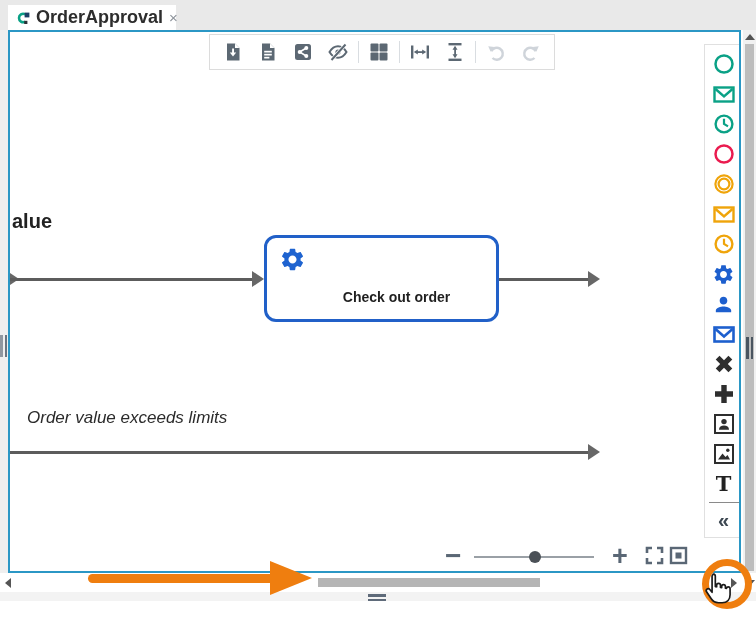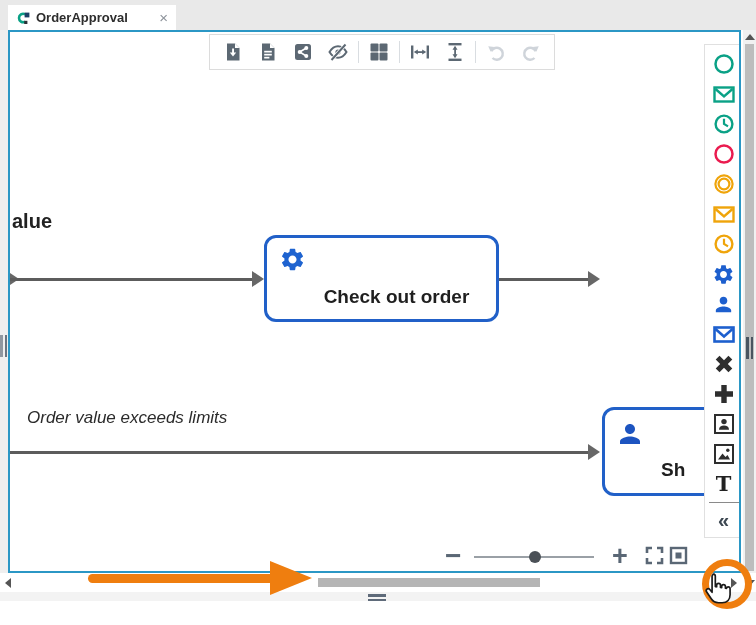--- a/index.html
+++ b/index.html
@@ -6,21 +6,21 @@
   body{
     position:relative;width:756px;height:625px;overflow:hidden;
     background:#ffffff;font-family:"Liberation Sans",sans-serif;
     -webkit-font-smoothing:antialiased;
   }
 
   
   .tabbar{position:absolute;left:0;top:0;width:756px;height:30px;background:#e9e9e9;}
   .tab{position:absolute;left:8px;top:5px;width:168px;height:25px;background:#fff;
        display:flex;align-items:center;gap:6px;padding:0 8px;box-sizing:border-box;}
-  .tab-title{font-size:13px;font-weight:bold;color:#2d2d2d;}
+  .tab-title{font-size:18px;font-weight:bold;color:#2d2d2d;}
   .tab-close{margin-left:auto;font-size:15px;color:#8d939b;line-height:15px;cursor:pointer;}
 
   
   .canvas{position:absolute;left:8px;top:30px;width:733px;height:543px;
           border:2px solid #2b97c5;box-sizing:border-box;background:#fff;overflow:hidden;}
   .gutter-left{position:absolute;left:0;top:30px;width:8px;height:543px;background:#efefef;}
 
   
   .toolbar{position:absolute;left:199px;top:2px;height:34px;background:#fff;
            border:1px solid #dcdcdc;display:flex;align-items:center;padding:0 8px;gap:5px;}
@@ -36,21 +36,21 @@
   .pal-collapse{font-size:20px;font-weight:bold;color:#3d4852;line-height:20px;}
   .pdivider{width:30px;height:1px;background:#8a8a8a;margin:3px 0 2px 0;}
 
   
   .flowline{position:absolute;height:3px;background:#5c5c5c;}
   .ah-right{position:absolute;width:0;height:0;border-top:8px solid transparent;
             border-bottom:8px solid transparent;border-left:12px solid #676767;}
   .flowlabel{position:absolute;font-style:italic;font-size:17px;color:#2b2b2b;white-space:nowrap;}
   .task{position:absolute;background:#fff;border:3px solid #2160c8;border-radius:12px;
         box-sizing:border-box;display:flex;align-items:center;}
-  .task-label{font-weight:bold;font-size:19px;color:#1f1f1f;white-space:nowrap;margin-top:36px;}
+  .task-label{font-weight:bold;font-size:14px;color:#1f1f1f;white-space:nowrap;margin-top:36px;}
   .clipped-label{position:absolute;font-weight:bold;font-size:20px;color:#222;}
 
   
   .zoomctl{position:absolute;left:435px;top:512px;width:250px;height:26px;}
   .zglyph{position:absolute;color:#5a6775;font-weight:bold;cursor:pointer;}
   .ztrack{position:absolute;left:29px;top:12px;width:120px;height:2px;background:#9aa0a6;cursor:pointer;}
   .zknob{position:absolute;left:84px;top:7px;width:12px;height:12px;border-radius:50%;background:#4b5157;cursor:pointer;}
 
   
   .hsb{position:absolute;left:0;top:573px;width:743px;height:19px;background:#fff;}
@@ -114,28 +114,20 @@
   </div>
 
   <div class="flowline" style="left:489px;top:246px;width:91px;"></div>
   <div class="ah-right" style="left:578px;top:239px;"></div>
 
 
   <div class="flowlabel" style="left:17px;top:376px;text-align:center;">Order value exceeds limits</div>
   <div class="flowline" style="left:-8px;top:419px;width:588px;"></div>
   <div class="ah-right" style="left:578px;top:412px;"></div>
 
-  <div class="task" style="left:592px;top:375px;width:152px;height:89px;padding-left:56px;">
-    <span style="position:absolute;left:10px;top:9px;display:flex;">
-      <svg width="30" height="30" viewBox="0 0 24 24" fill="#1d54c0">
-        <path d="M12 12c2.21 0 4-1.79 4-4s-1.79-4-4-4-4 1.79-4 4 1.79 4 4 4zm0 2c-2.67 0-8 1.34-8 4v2h16v-2c0-2.66-5.33-4-8-4z"></path>
-      </svg>
-    </span>
-    <span class="task-label">Sh</span>
-  </div>
 
   <div class="toolbar">
     <div class="tbtn">
       <svg width="22" height="22" viewBox="0 0 22 22">
         <path d="M5 2.5h8l4.5 4.5v12.5H5z" fill="#5c6873"></path>
         <path d="M13 2.5l4.5 4.5H13z" fill="#fff"></path>
         <rect x="10.1" y="7.5" width="1.9" height="4.6" fill="#fff"></rect>
         <polygon points="7.8,11.6 14.2,11.6 11,15.4" fill="#fff"></polygon>
       </svg>
     </div>

